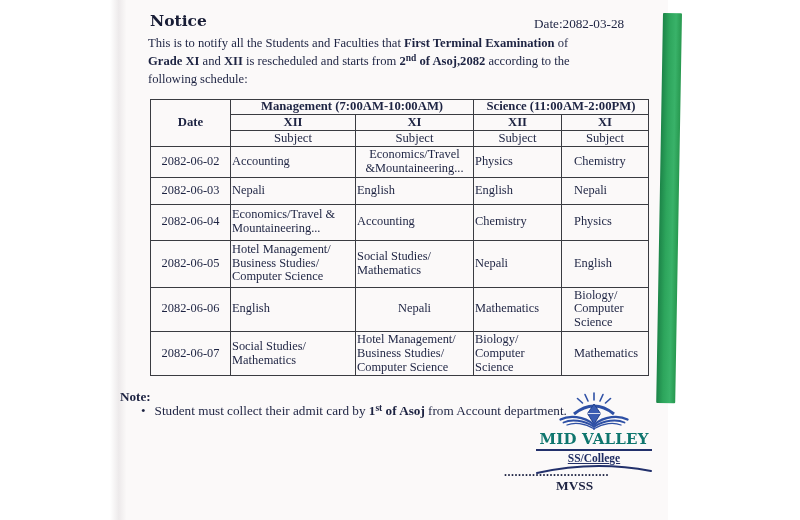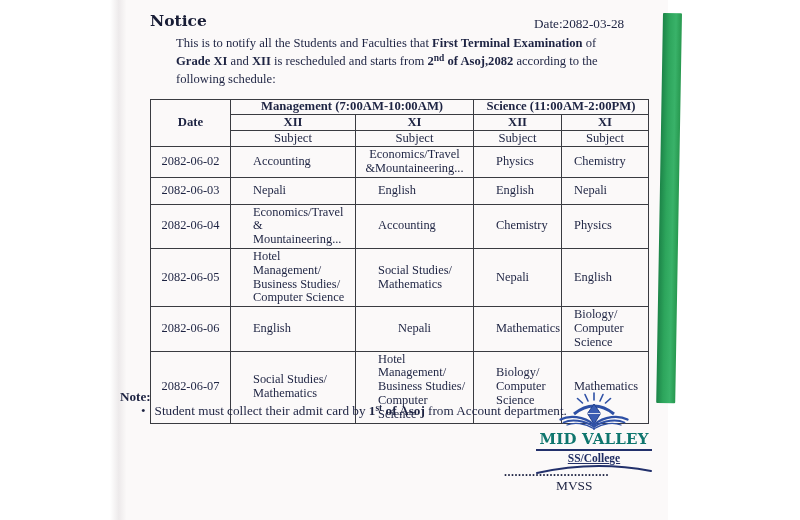--- a/index.html
+++ b/index.html
@@ -13,28 +13,28 @@
   .paper-edge{position:absolute;left:110px;top:0;width:16px;height:520px;
     background:linear-gradient(to right,#ffffff,#edeaeb 55%,#faf8f8);}
   .green-strip{position:absolute;left:663px;top:13px;width:19px;height:390px;
     background:linear-gradient(90deg,#1c8448,#2da55c 35%,#39b269 70%,#27984f);
     transform:rotate(1deg);transform-origin:top left;border-radius:1px;}
 
   .doc-title{position:absolute;left:150px;top:11px;width:496px;text-align:left;
     font-family:"DejaVu Serif", serif;font-weight:bold;font-size:15.5px;color:#181d36;}
   .doc-date{position:absolute;left:534px;top:16px;font-size:13.2px;}
 
-  .intro{position:absolute;left:176px;top:35px;font-size:12.6px;line-height:17.6px;}
+  .intro{position:absolute;left:148px;top:35px;font-size:12.6px;line-height:17.6px;}
   .intro .ln{white-space:nowrap;}
   .b{font-weight:bold;}
   .sup{font-size:9.5px;position:relative;top:-4px;font-weight:bold;}
 
   table.st{position:absolute;left:150px;top:99px;width:498px;border-collapse:collapse;
     table-layout:fixed;font-size:12.4px;color:#1d2342;}
-  .st th,.st td{border:1.5px solid #3a3b41;padding:1px 4px 1px 22px;vertical-align:middle;
+  .st th,.st td{border:1.5px solid #3a3b41;padding:1px 4px 1px 1px;vertical-align:middle;
     line-height:13.8px;overflow:hidden;}
   .st th{font-size:12.7px;text-align:center;padding:0 2px;margin-left:38px;}
   .st td{white-space:pre-line;}
   .st td.datec{text-align:center;padding:1px 2px;}
   .st td.c5{padding-left:12px;}
   .st td.ctr{text-align:center;padding:1px 2px;}
   tr.hr1{height:15px;} tr.hr2{height:16px;} tr.hr3{height:16px;}
   tr.r0{height:23px;} tr.r1{height:27px;} tr.r2{height:36px;}
   tr.r3{height:47px;} tr.r4{height:42px;} tr.r5{height:43px;}
   .subj{font-weight:normal;font-size:12.4px;}
@@ -46,21 +46,21 @@
   .logo{position:absolute;left:534px;top:392px;width:120px;text-align:center;}
   .logo svg{display:block;margin:0 auto;}
   .logo-name{font-family:"DejaVu Serif", serif;font-weight:bold;font-size:15px;
     color:#0f766e;letter-spacing:0.2px;line-height:18px;}
   .logo-rule{height:2px;background:#22306b;margin:1px 2px 1px 2px;}
   .logo-subtitle{font-weight:bold;font-size:11.5px;color:#1f2c63;line-height:12px;text-decoration:underline;}
 
   .sig{position:absolute;left:504px;top:466px;width:140px;}
   .sig-dots{font-weight:bold;font-size:12px;letter-spacing:0.5px;line-height:12px;}
   .sig-role{font-weight:bold;font-size:13.4px;margin-top:2px;padding-left:8px;}
-  .sig-org{font-weight:normal;font-size:13.4px;padding-left:52px;}
+  .sig-org{font-weight:bold;font-size:13.4px;padding-left:52px;}
 </style>
 </head>
 <body>
 
 <div class="paper"></div>
 <div class="paper-edge"></div>
 <div class="green-strip"></div>
 
 <div class="doc-title">Notice</div>
 <div class="doc-date">Date:2082-03-28</div>

